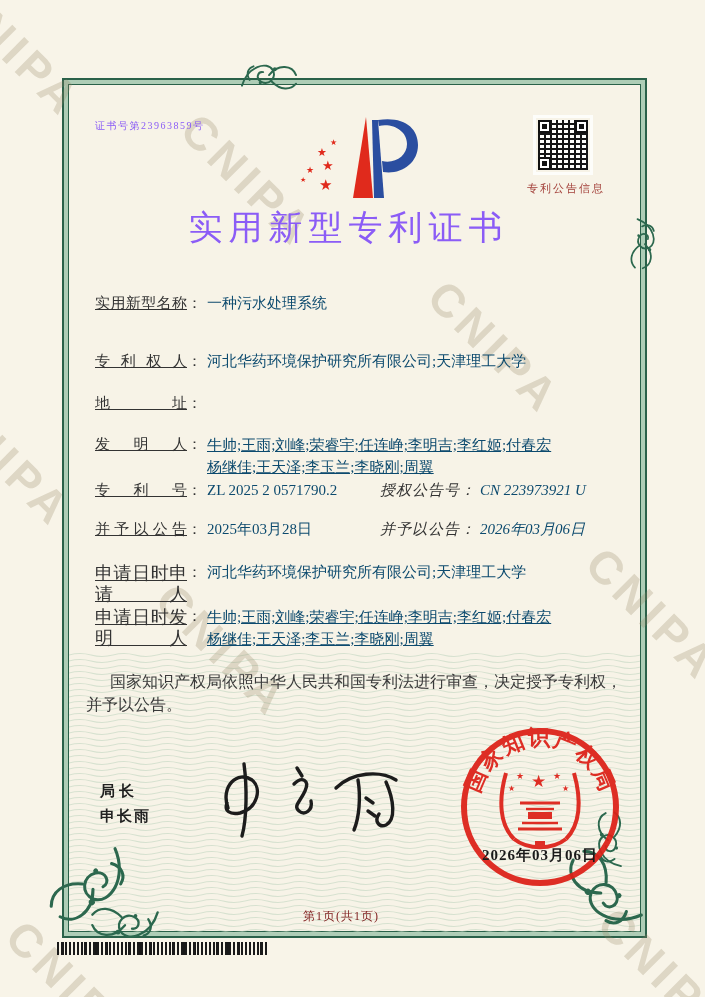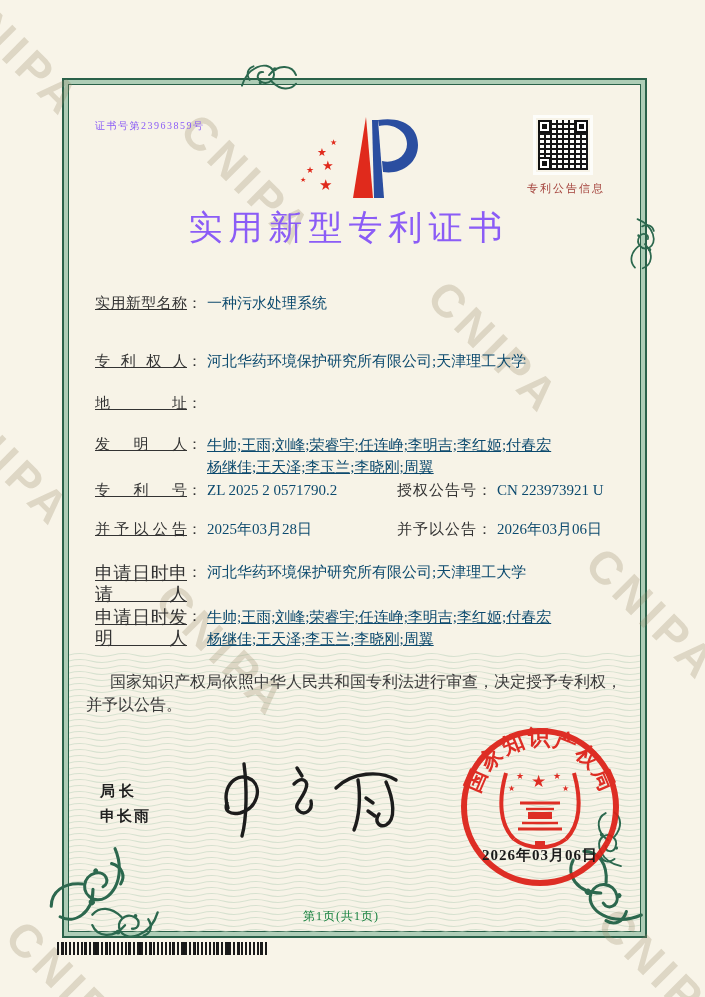--- a/index.html
+++ b/index.html
@@ -51,39 +51,39 @@
     font-size:34px;font-weight:normal;letter-spacing:6px;color:#8b5cf6;
   }
 
   
   .row{position:absolute;left:95px;width:545px;z-index:4;font-size:15px;line-height:21px;display:flex;align-items:flex-start;}
   .flabel{display:inline-block;width:92px;flex:0 0 92px;text-align:justify;text-align-last:justify;text-justify:inter-character;color:#333;text-decoration:underline;}
   .flabel.long{font-size:18px;letter-spacing:-.3px;padding-top:1px;}
   .colon{flex:0 0 auto;margin-right:5px;}
   .fvalue{color:#0c4a6e;}
   .fvalue .vline{line-height:22px;text-decoration:underline;}
-  .rgroup{position:absolute;left:302px;top:0;display:flex;align-items:flex-end;}
+  .rgroup{position:absolute;left:285px;top:0;display:flex;align-items:flex-end;font-style:italic;}
   .rlabel{letter-spacing:1px;}
 
   
   .legal{position:absolute;left:86px;top:670px;width:536px;z-index:4;font-size:16px;line-height:23px;color:#3a3a3a;}
   .legal .l1{text-indent:24px;}
 
   
   .chief{position:absolute;left:100px;top:782px;z-index:4;
          font-family:"Liberation Sans","DejaVu Sans",sans-serif;font-weight:600;font-size:15px;color:#222;}
   .chief .ct{letter-spacing:4px;}
   .chief .cn{margin-top:6px;letter-spacing:2px;}
   .sig{position:absolute;left:198px;top:758px;width:215px;height:82px;z-index:4;}
   .seal{position:absolute;left:454px;top:721px;width:172px;height:172px;z-index:6;opacity:.93;}
   .seal-date{position:absolute;left:0;top:125px;width:172px;text-align:center;z-index:7;
              font-size:15px;font-weight:bold;letter-spacing:1px;color:#1a1a1a;}
 
   
-  .page-num{position:absolute;left:0;top:908px;width:682px;z-index:4;text-align:center;font-size:12px;letter-spacing:1px;color:#15803d;}
+  .page-num{position:absolute;left:0;top:908px;width:682px;z-index:4;text-align:center;font-size:12px;letter-spacing:1px;color:#7f1d1d;}
   .barcode{position:absolute;left:57px;top:942px;width:211px;height:13px;z-index:4;
     background-image:
       repeating-linear-gradient(90deg,#1a1a1a 0 2px,transparent 2px 4px),
       repeating-linear-gradient(90deg,transparent 0 5px,#1a1a1a 5px 7px,transparent 7px 11px);}
 </style>
 </head>
 <body>
 
 <svg width="0" height="0" style="position:absolute" aria-hidden="true">
   <defs>

